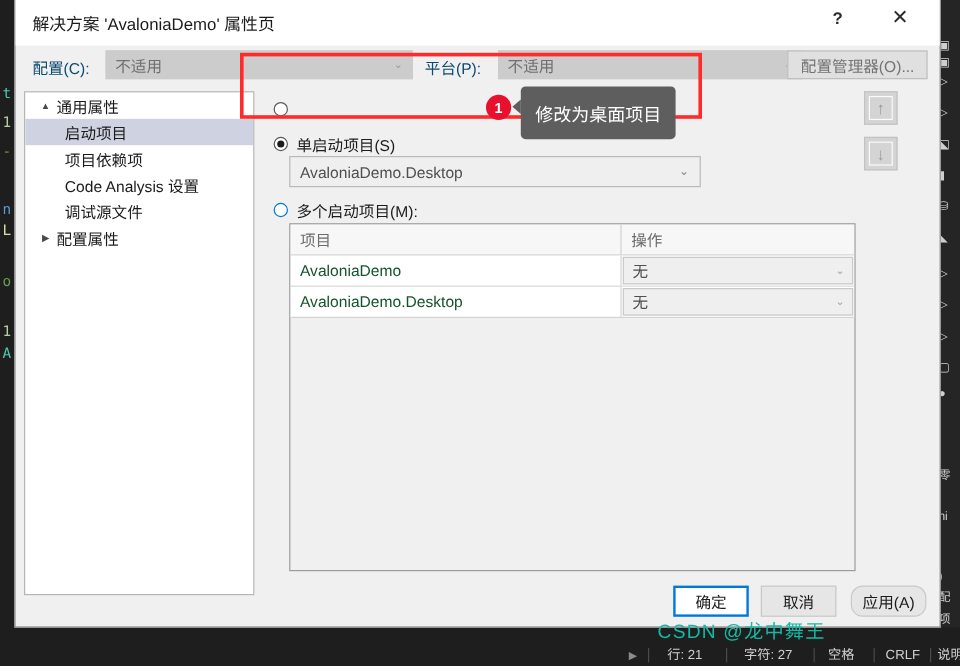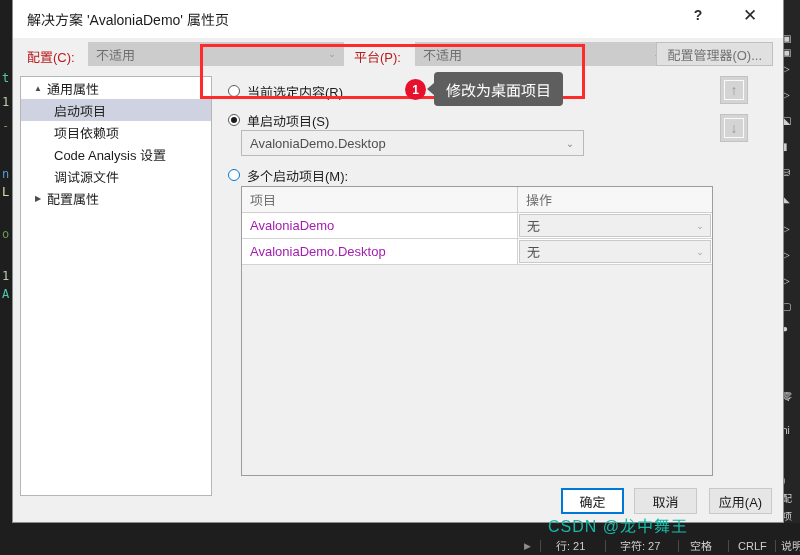--- a/index.html
+++ b/index.html
@@ -54,21 +54,21 @@
     position:absolute;top:0;width:46px;height:30px;display:flex;align-items:center;
     justify-content:center;color:#2b2b2b;font-size:15px;background:transparent;
     border:none;cursor:default;
   }
   #help-btn{right:62px;font-weight:bold;font-size:14px;}
   #close-btn{right:10px;font-size:17px;}
 
   
   #config-row{position:absolute;left:0;top:38px;width:100%;height:34px;}
   .cfg-label{
-    position:absolute;top:9px;font-size:13px;color:#b91c1c;white-space:nowrap;
+    position:absolute;top:9px;font-size:13px;color:#0c4a6e;white-space:nowrap;
   }
   .cfg-combo{
     position:absolute;top:4px;height:24px;background:#cccccc;border:1px solid #cccccc;
     box-sizing:border-box;display:flex;align-items:center;
   }
   .cfg-combo .val{padding-left:7px;font-size:13px;color:#6f6f6f;flex:1;white-space:nowrap;}
   .cfg-combo .chev{width:22px;text-align:center;color:#9b9b9b;font-size:9px;}
   #cfg-manager-btn{
     position:absolute;right:10px;top:4px;height:24px;padding:0 10px;
     background:#e0e0e0;border:1px solid #bfbfbf;box-sizing:border-box;
@@ -124,21 +124,21 @@
   #table-head{display:flex;height:25px;background:#f7f7f7;border-bottom:1px solid #cfcfcf;}
   #table-head .th{
     font-size:13px;color:#6d6d6d;display:flex;align-items:center;padding-left:8px;
     box-sizing:border-box;white-space:nowrap;
   }
   .th-project{width:276px;border-right:1px solid #cfcfcf;}
   .th-action{flex:1;}
   .trow{display:flex;height:25px;background:#ffffff;border-bottom:1px solid #d3d3d3;}
   .trow .cell-project{
     width:276px;border-right:1px solid #d3d3d3;display:flex;align-items:center;
-    padding-left:8px;box-sizing:border-box;font-size:13px;color:#a21caf;white-space:nowrap;
+    padding-left:8px;box-sizing:border-box;font-size:13px;color:#14532d;white-space:nowrap;
   }
   .trow .cell-action{
     flex:1;display:flex;align-items:center;box-sizing:border-box;
     background:#efefef;border:1px solid #c9c9c9;margin:1px;
   }
   .trow .cell-action .val{padding-left:7px;font-size:13px;color:#4f4f4f;flex:1;white-space:nowrap;}
   .trow .cell-action .chev{width:20px;text-align:center;color:#a5a5a5;font-size:9px;}
 
   .move-btn{
     position:absolute;left:500px;width:28px;height:28px;background:#d4d4d4;
@@ -157,40 +157,40 @@
   #anno-rect{
     position:absolute;left:200px;top:44px;width:385px;height:55px;
     border:3px solid #ff2b2b;box-sizing:border-box;pointer-events:none;
   }
   #anno-badge{
     position:absolute;left:405px;top:79px;width:21px;height:21px;border-radius:50%;
     background:#e8112d;color:#fff;font-size:12px;display:flex;align-items:center;
     justify-content:center;font-weight:bold;
   }
   #anno-callout{
-    position:absolute;left:434px;top:72px;height:34px;background:#5e5e5e;
+    position:absolute;left:434px;top:72px;height:44px;background:#5e5e5e;
     border-radius:4px;display:flex;align-items:center;padding:0 12px;
     color:#ffffff;font-size:15px;white-space:nowrap;
   }
   #anno-callout::before{
     content:"";position:absolute;left:-7px;top:11px;width:0;height:0;
     border-top:6px solid transparent;border-bottom:6px solid transparent;
     border-right:7px solid #5e5e5e;
   }
 
   
   #footer{position:absolute;left:0;bottom:0;width:100%;height:40px;}
   .fbtn{
     position:absolute;top:6px;height:26px;width:63px;background:#e6e6e6;
     border:1px solid #c8c8c8;box-sizing:border-box;display:flex;align-items:center;
     justify-content:center;font-size:13px;color:#1b1b1b;white-space:nowrap;
   }
   #btn-ok{right:159px;border:2px solid #0078d7;background:#ffffff;}
   #btn-cancel{right:86px;}
-  #btn-apply{right:11px;}
+  #btn-apply{right:11px;border-radius:10px;}
 
   #watermark{
     position:absolute;left:548px;top:513px;font-size:16px;color:#14b8a6;
     white-space:nowrap;pointer-events:none;letter-spacing:1px;
   }
 </style>
 </head>
 <body>
 
 <div id="vs-shell">
@@ -284,21 +284,20 @@
     <div class="tree-item level0">
       <span class="tri">▶</span>
       <span>配置属性</span>
     </div>
   </div>
 
   <div id="content">
 
     <div class="radio-row" style="left:8px;top:6px;">
       <span class="radio"></span>
-      <span class="radio-label">当前选定内容(R)</span>
     </div>
 
     <div class="radio-row" style="left:8px;top:35px;">
       <span class="radio checked"></span>
       <span class="radio-label">单启动项目(S)</span>
     </div>
 
     <div id="startup-combo">
       <span class="val">AvaloniaDemo.Desktop</span>
       <span class="chev">⌄</span>

